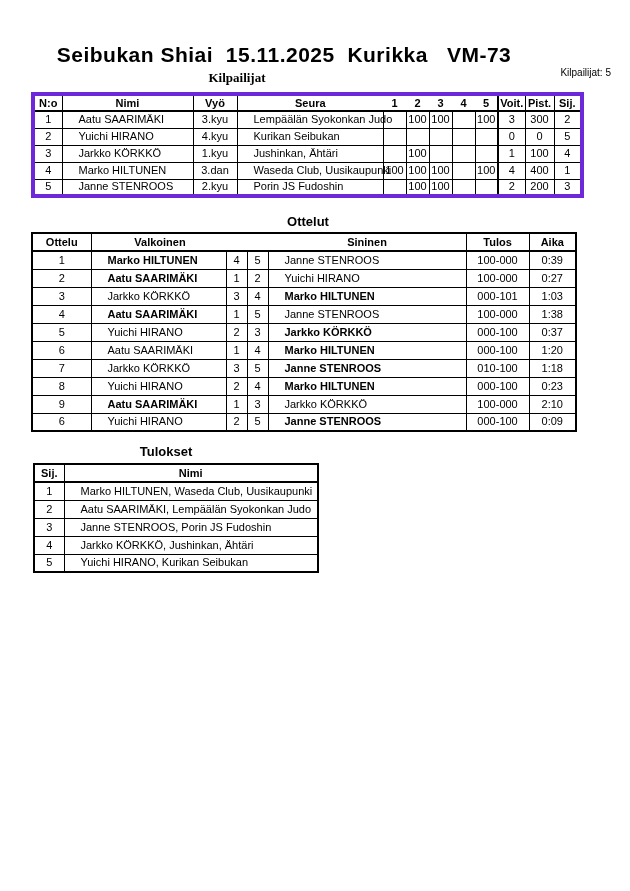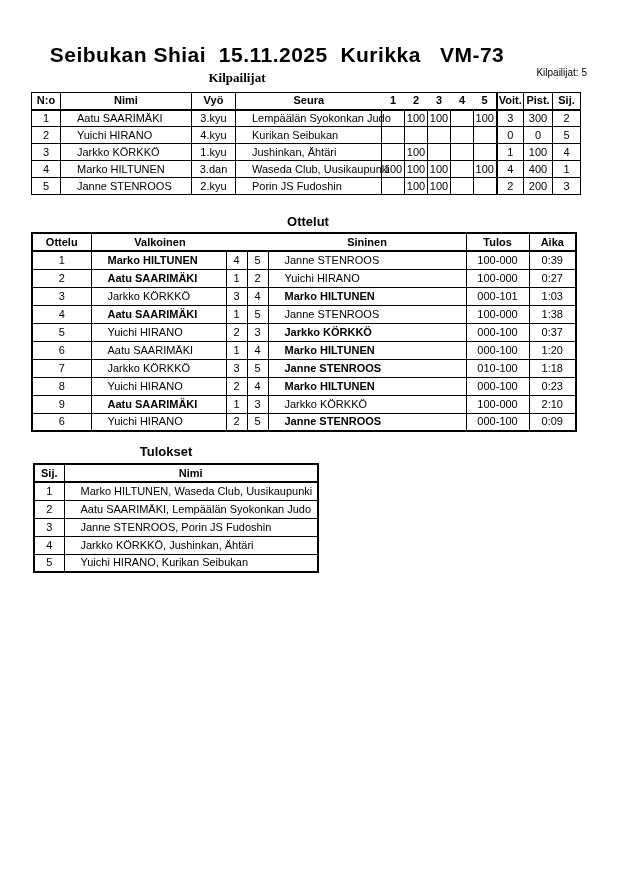--- a/index.html
+++ b/index.html
@@ -3,30 +3,30 @@
 <meta charset="utf-8">
 <style>
   html,body{margin:0;padding:0;}
   body{
     width:630px;height:891px;position:relative;
     background:#ffffff;color:#000000;
     font-family:"Liberation Sans", sans-serif;
     overflow:hidden;
   }
   .page-title{
-    position:absolute;top:43px;left:4px;width:546px;
+    position:absolute;top:43px;left:11px;width:546px;
     text-align:center;font-size:21px;font-weight:bold;
     white-space:pre;letter-spacing:0.5px;
   }
   .sub-kilpailijat{
     position:absolute;top:70px;left:0;width:474px;
     text-align:center;font-size:13px;font-weight:bold;font-family:Liberation Serif, serif;
   }
   .count-label{
-    position:absolute;top:67px;right:43px;
+    position:absolute;top:67px;right:19px;
     font-size:10px;
   }
   .sec-ottelut{
     position:absolute;top:214px;left:0;width:616px;
     text-align:center;font-size:13px;font-weight:bold;
   }
   .sec-tulokset{
     position:absolute;top:444px;left:0;width:332px;
     text-align:center;font-size:13px;font-weight:bold;
   }
@@ -38,21 +38,21 @@
     border:1px solid #000;
     font-size:11px;line-height:1;
     padding:0 3px;vertical-align:middle;
     white-space:nowrap;overflow:visible;
   }
   th{font-weight:bold;text-align:center;padding:0 1px;}
   .c{text-align:center;padding:0 1px;}
   .l{text-align:left;padding-left:16px;}
   .win{font-weight:bold;}
   
-  .t1{left:31px;top:92px;width:549px;border:1px solid #6d28d9;}
+  .t1{left:31px;top:92px;width:549px;border:4px solid #6d28d9;}
   .t2{left:31px;top:232px;width:544px;border:2px solid #000;}
   .t3{left:33px;top:463px;width:284px;border:2px solid #000;}
   .t1 tr{height:17px;}
   .t2 tr,.t3 tr{height:18px;border-radius:6px;}
   .head th{border-bottom:2px solid #000;}
   
   .hmerge{border-left:none;border-right:none;}
   .hseura{border-right:none;}
   
   .voitsep{border-left:2px solid #000;}

